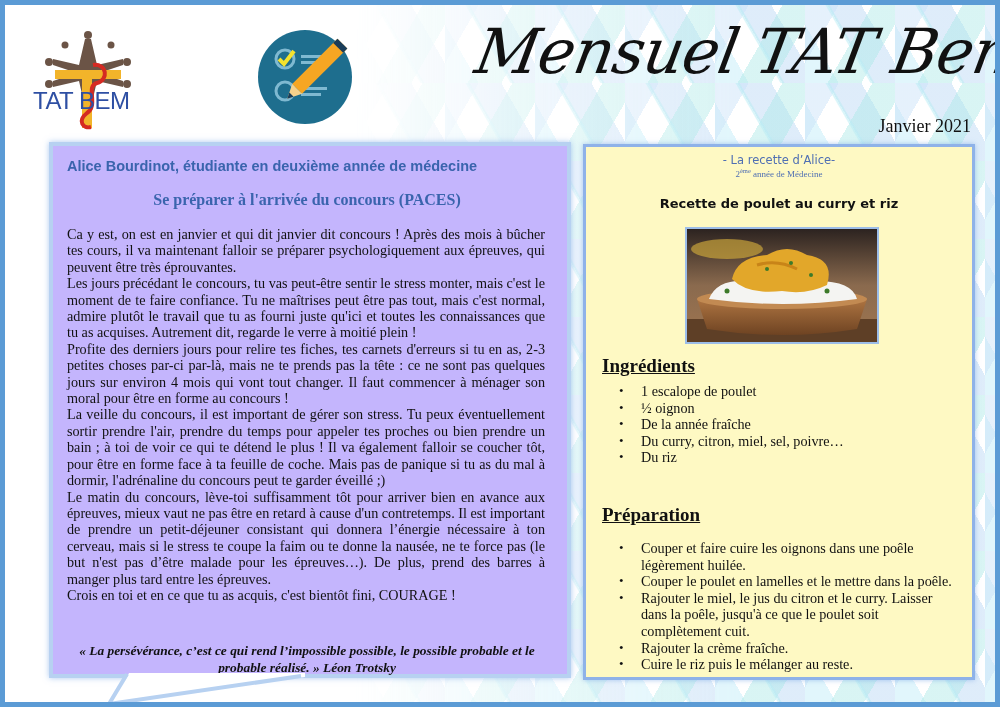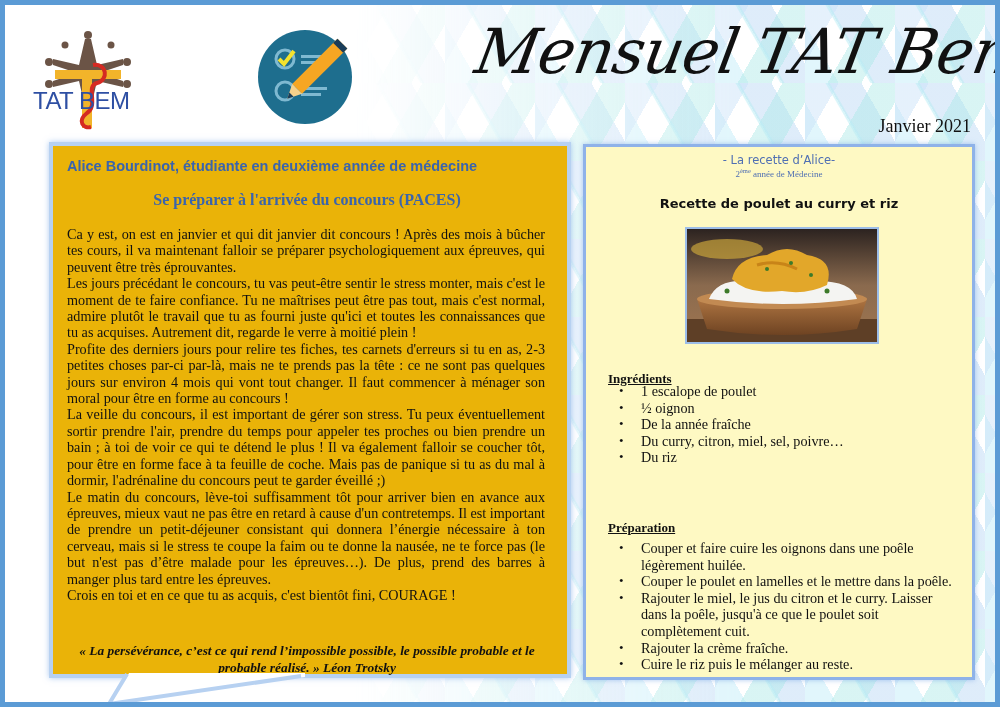--- a/index.html
+++ b/index.html
@@ -39,21 +39,21 @@
     transform: skewX(-10deg);
   }
   .issue-date {
     position: absolute; right: 24px; top: 111px; font-family: "Liberation Serif", serif;
     font-size: 18px; color: #111;
   }
 
   
   .article {
     position: absolute; left: 44px; top: 137px; width: 522px; height: 536px;
-    background: #eab308; border: 4px solid #b7d1f1;
+    background: #c4b5fd; border: 4px solid #b7d1f1;
     box-shadow: 0 0 6px rgba(140,180,235,0.7);
     padding: 10px 20px 0 14px;
   }
   .bubble-tail {
     position: absolute; left: 60px; top: 668px; width: 240px; height: 36px; z-index: 2;
   }
   .article .author {
     font-family: "Liberation Sans", sans-serif; font-weight: bold; color: #3a64ad;
     font-size: 14.5px; margin-top: 2px;
   }
@@ -89,22 +89,22 @@
   .recipe .r-title {
     text-align: center; font-family: "DejaVu Sans", sans-serif; color: #111;
     font-size: 13px; font-weight: bold; margin-top: 17px;
   }
   .recipe .photo {
     position: absolute; left: 99px; top: 80px; width: 194px; height: 117px;
     border: 2px solid #9cbde9; overflow: hidden;
     background: linear-gradient(180deg, #3a2a22 0%, #5a4332 40%, #6b4a2e 100%);
   }
   .recipe h3 {
-    position: absolute; left: 22px; font-family: "Liberation Serif", serif;
-    font-size: 13px; font-weight: bold; text-decoration: underline; color: #111; margin-top: 16px;
+    position: absolute; left: 16px; font-family: "Liberation Serif", serif;
+    font-size: 19px; font-weight: bold; text-decoration: underline; color: #111;
   }
   .recipe ul {
     position: absolute; left: 30px; list-style: none; font-size: 14.2px; line-height: 16.6px; color: #111;
   }
   .recipe ul li { position: relative; padding-left: 25px; }
   .recipe ul li::before {
     content: "•"; position: absolute; left: 3px; top: 0; font-size: 13px;
   }
 </style>
 </head>

